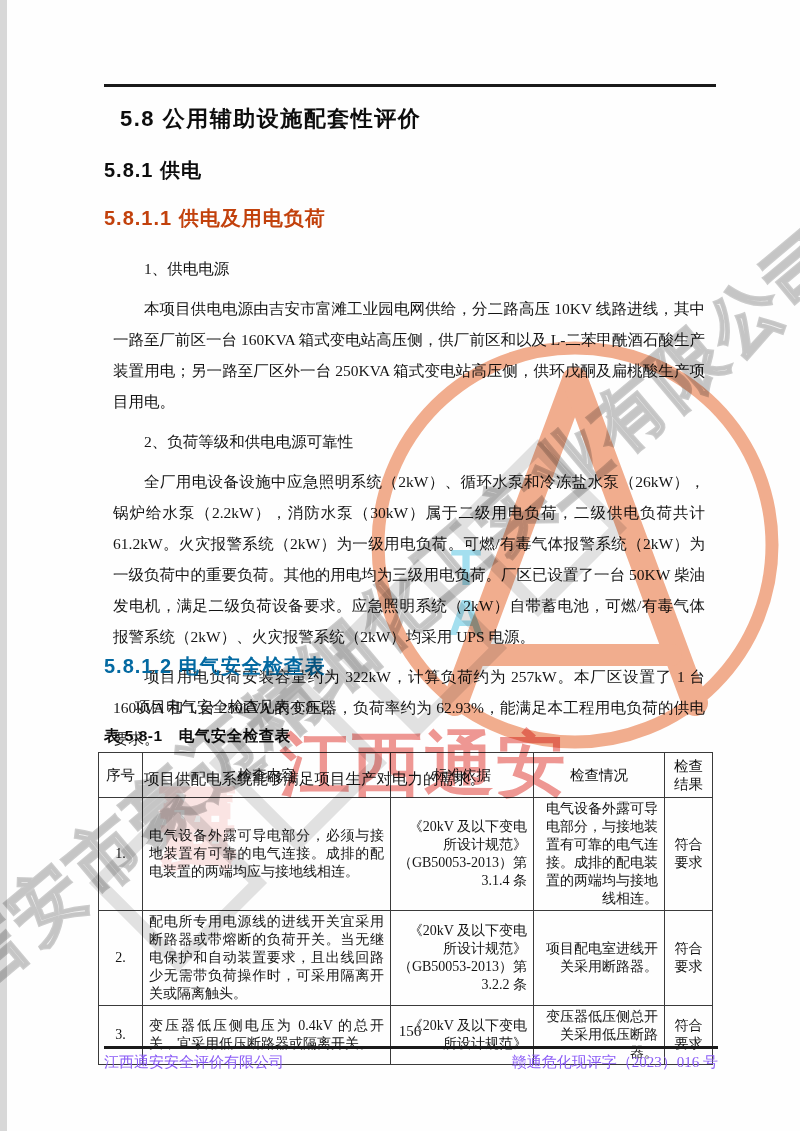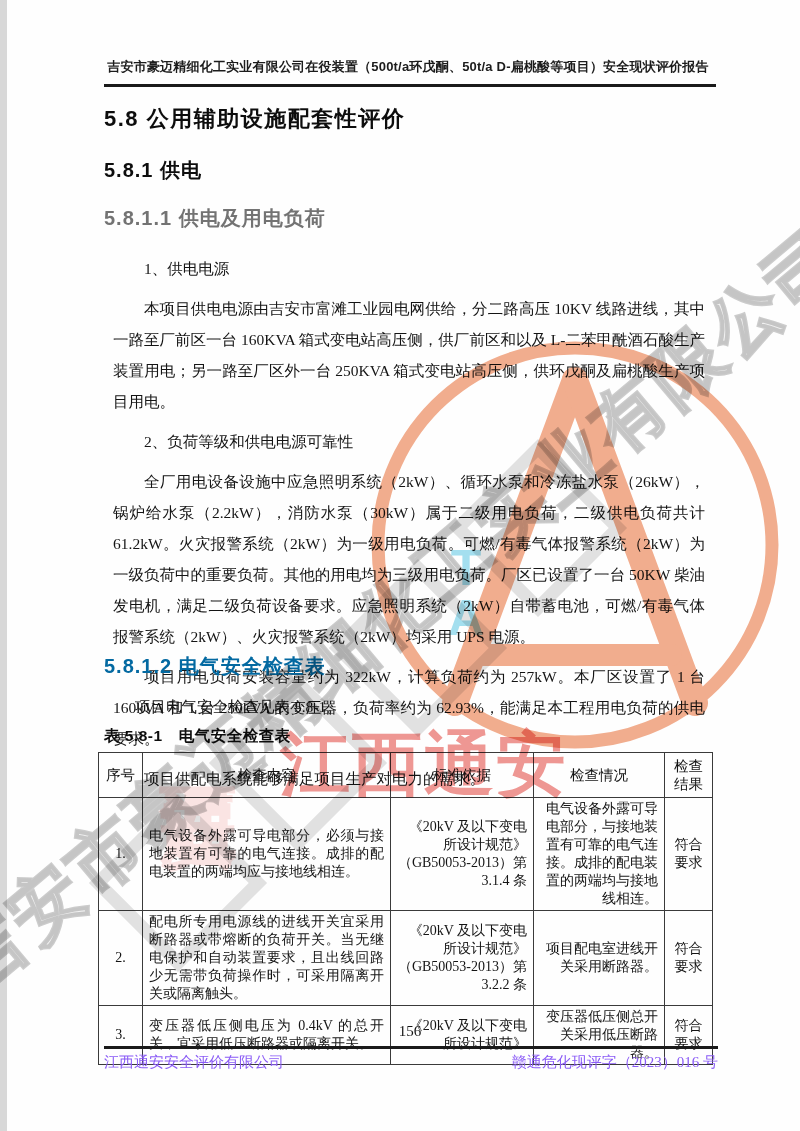--- a/index.html
+++ b/index.html
@@ -9,33 +9,33 @@
     font-family:"Liberation Serif", serif;
   }
   .edge-left{position:absolute;left:0;top:0;width:7px;height:100%;background:#d8d8d8;}
   .hdr-title{
     position:absolute; top:58px; left:100px; width:616px; text-align:center;
     font-family:"Liberation Sans", sans-serif; font-weight:600; font-size:13px;
     letter-spacing:.2px; color:#1c1c1c; white-space:nowrap;
   }
   .hdr-rule{position:absolute; top:84px; left:104px; width:612px; height:2.5px; background:#1a1a1a;}
   .h1{
-    position:absolute; top:104px; left:104px; width:612px;
+    position:absolute; top:104px; left:120px; width:612px;
     font-family:"Liberation Sans", sans-serif; font-weight:bold; font-size:22px;
     letter-spacing:1.5px; color:#0d0d0d;
   }
   .h2{
     position:absolute; top:157px; left:104px; width:612px;
     font-family:"Liberation Sans", sans-serif; font-weight:bold; font-size:20px;
     letter-spacing:1px; color:#0d0d0d;
   }
   .h3a{
     position:absolute; top:205px; left:104px; width:612px;
     font-family:"Liberation Sans", sans-serif; font-weight:bold; font-size:20px;
-    letter-spacing:1px; color:#737373;
+    letter-spacing:1px; color:#c2410c;
   }
   .bodyflow{
     position:absolute; top:244px; left:104px; width:610px;
     font-size:15.5px; line-height:31px; text-align:justify; color:#141414;
   }
   .bodyflow p{margin:9px; text-indent:2em;}
   .h3b{
     position:absolute; top:653px; left:104px; width:612px;
     font-family:"Liberation Sans", sans-serif; font-weight:bold; font-size:20px;
     letter-spacing:1px; color:#0369a1;
@@ -99,21 +99,20 @@
     border:13px solid rgba(160,160,160,.30); transform:rotate(45deg);
     mix-blend-mode:multiply;
   }
 </style>
 </head>
 <body>
 
 <div class="page">
   <div class="edge-left"></div>
 
-  <div class="hdr-title">吉安市豪迈精细化工实业有限公司在役装置（500t/a环戊酮、50t/a D-扁桃酸等项目）安全现状评价报告</div>
   <div class="hdr-rule"></div>
 
   <div class="h1">5.8 公用辅助设施配套性评价</div>
   <div class="h2">5.8.1 供电</div>
   <div class="h3a">5.8.1.1 供电及用电负荷</div>
 
   <div class="bodyflow">
     <p>1、供电电源</p>
     <p>本项目供电电源由吉安市富滩工业园电网供给，分二路高压 10KV 线路进线，其中一路至厂前区一台 160KVA 箱式变电站高压侧，供厂前区和以及 L-二苯甲酰酒石酸生产装置用电；另一路至厂区外一台 250KVA 箱式变电站高压侧，供环戊酮及扁桃酸生产项目用电。</p>
     <p>2、负荷等级和供电电源可靠性</p>

